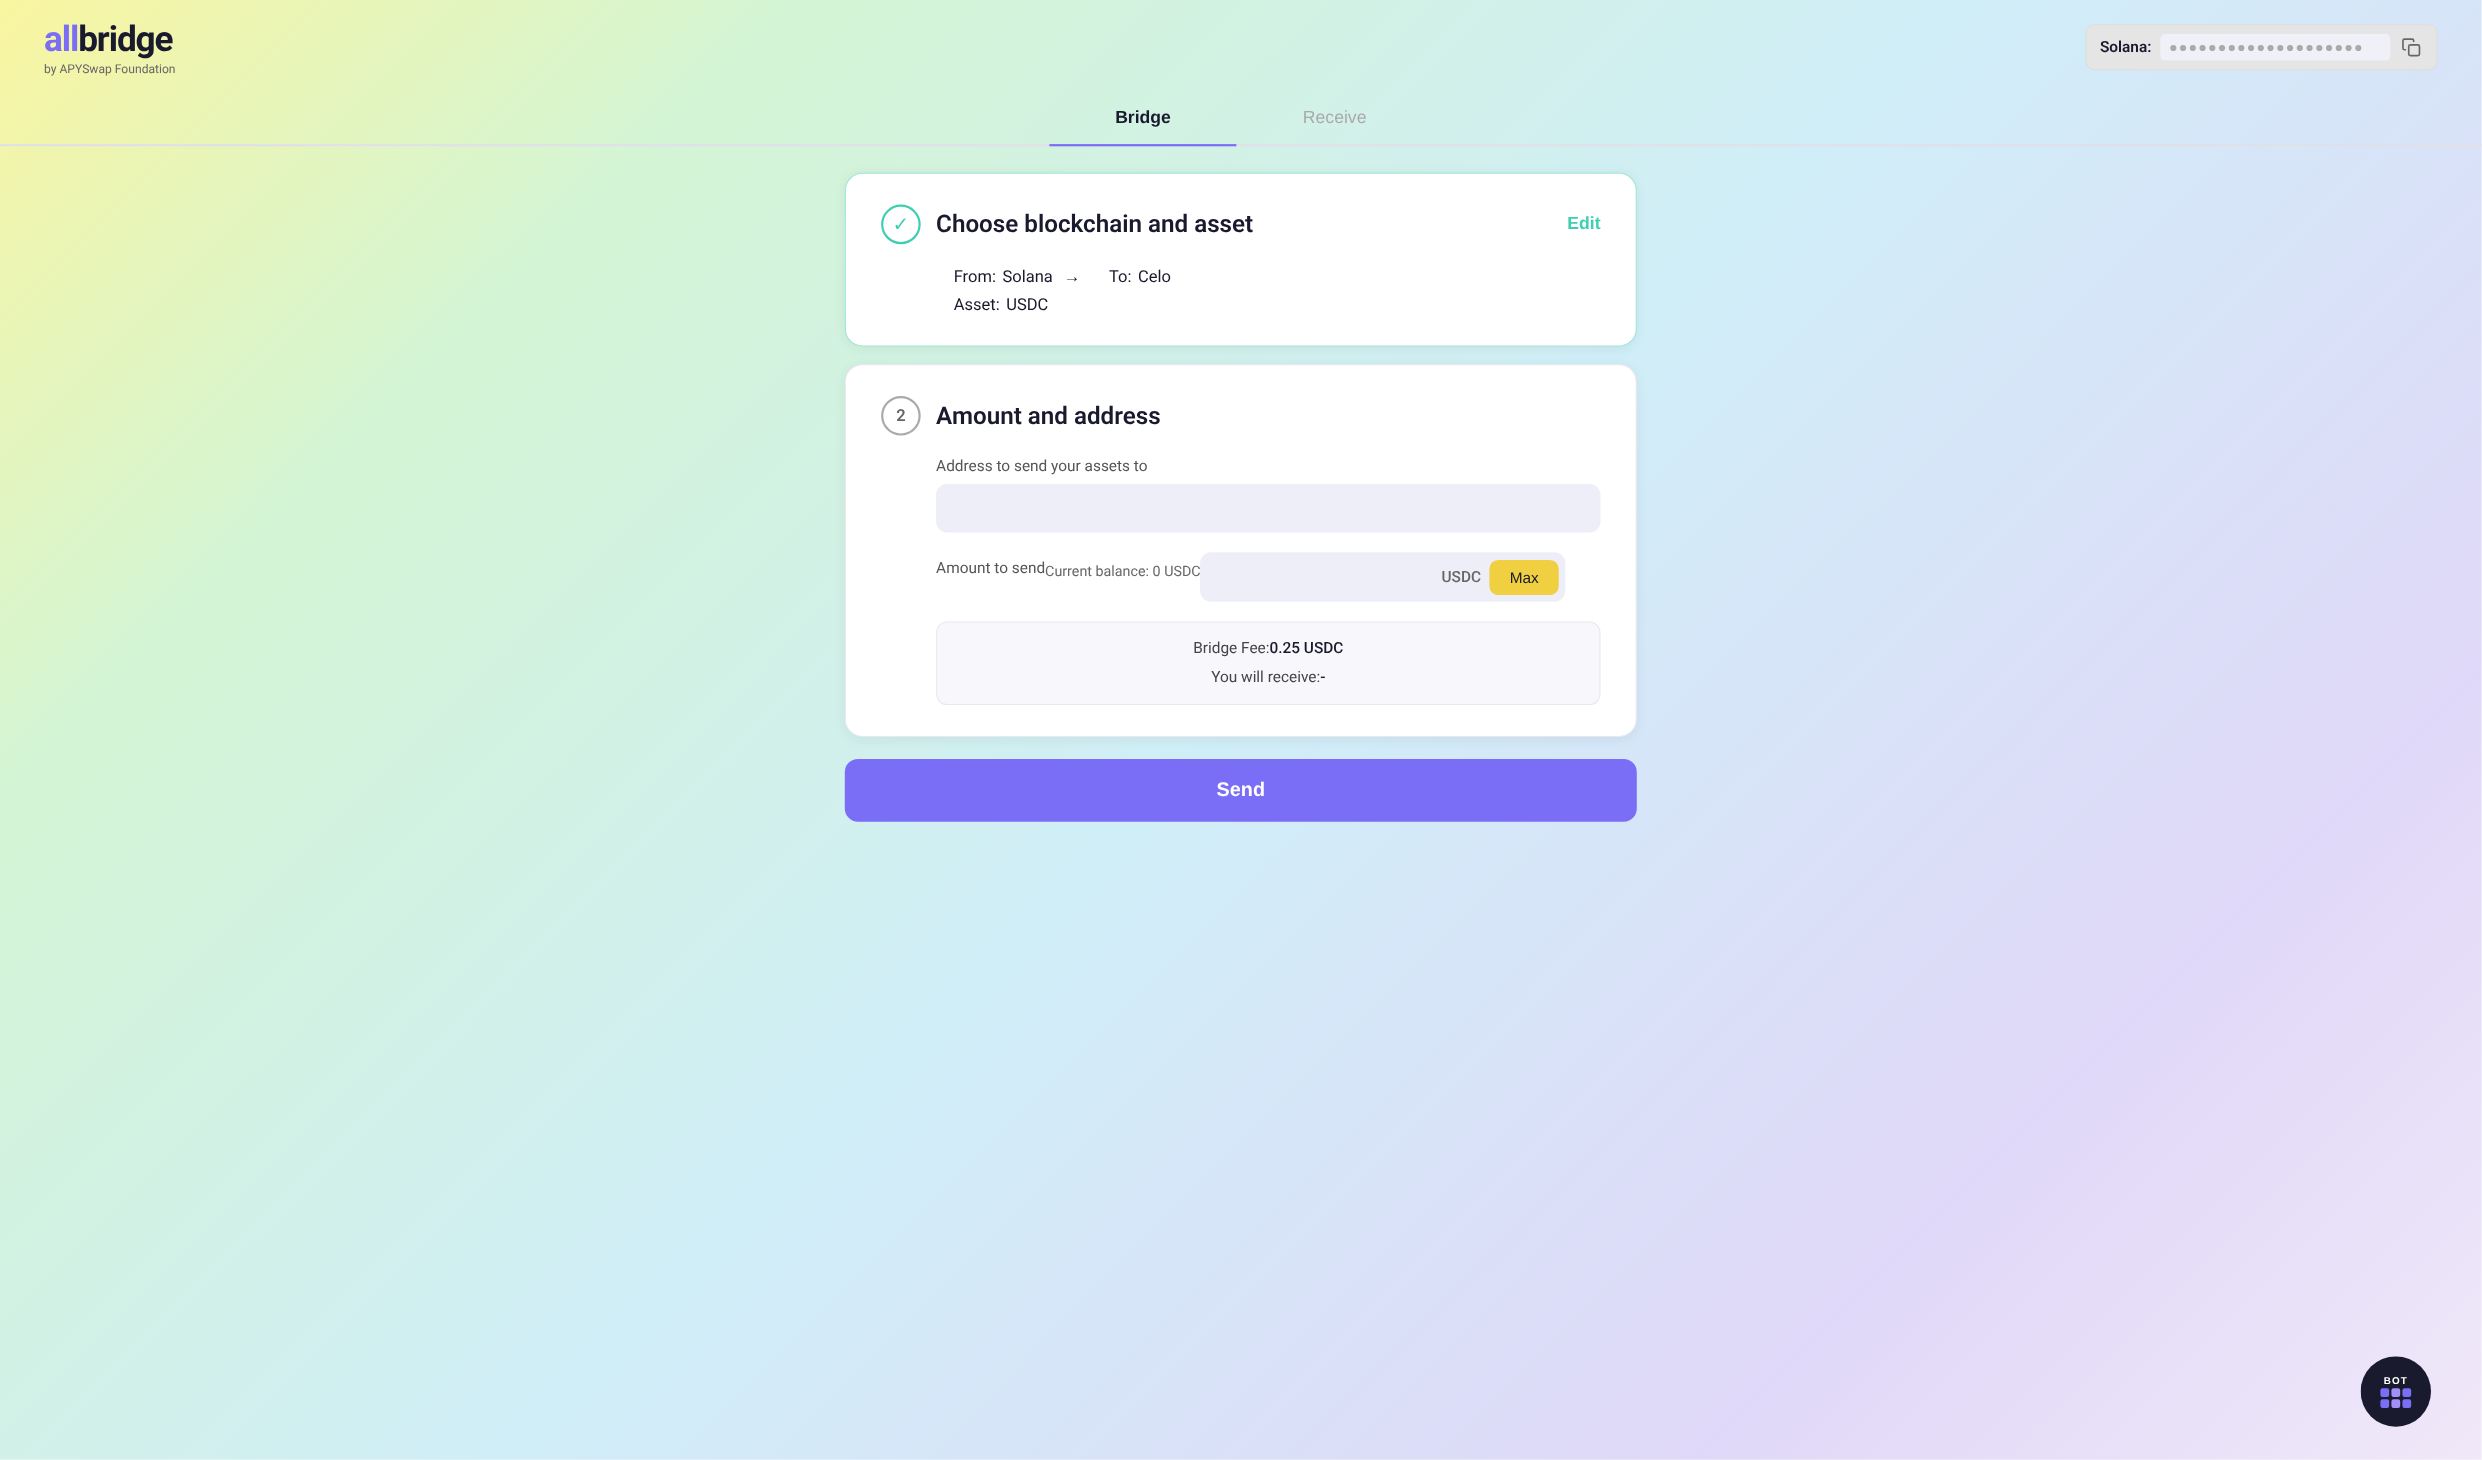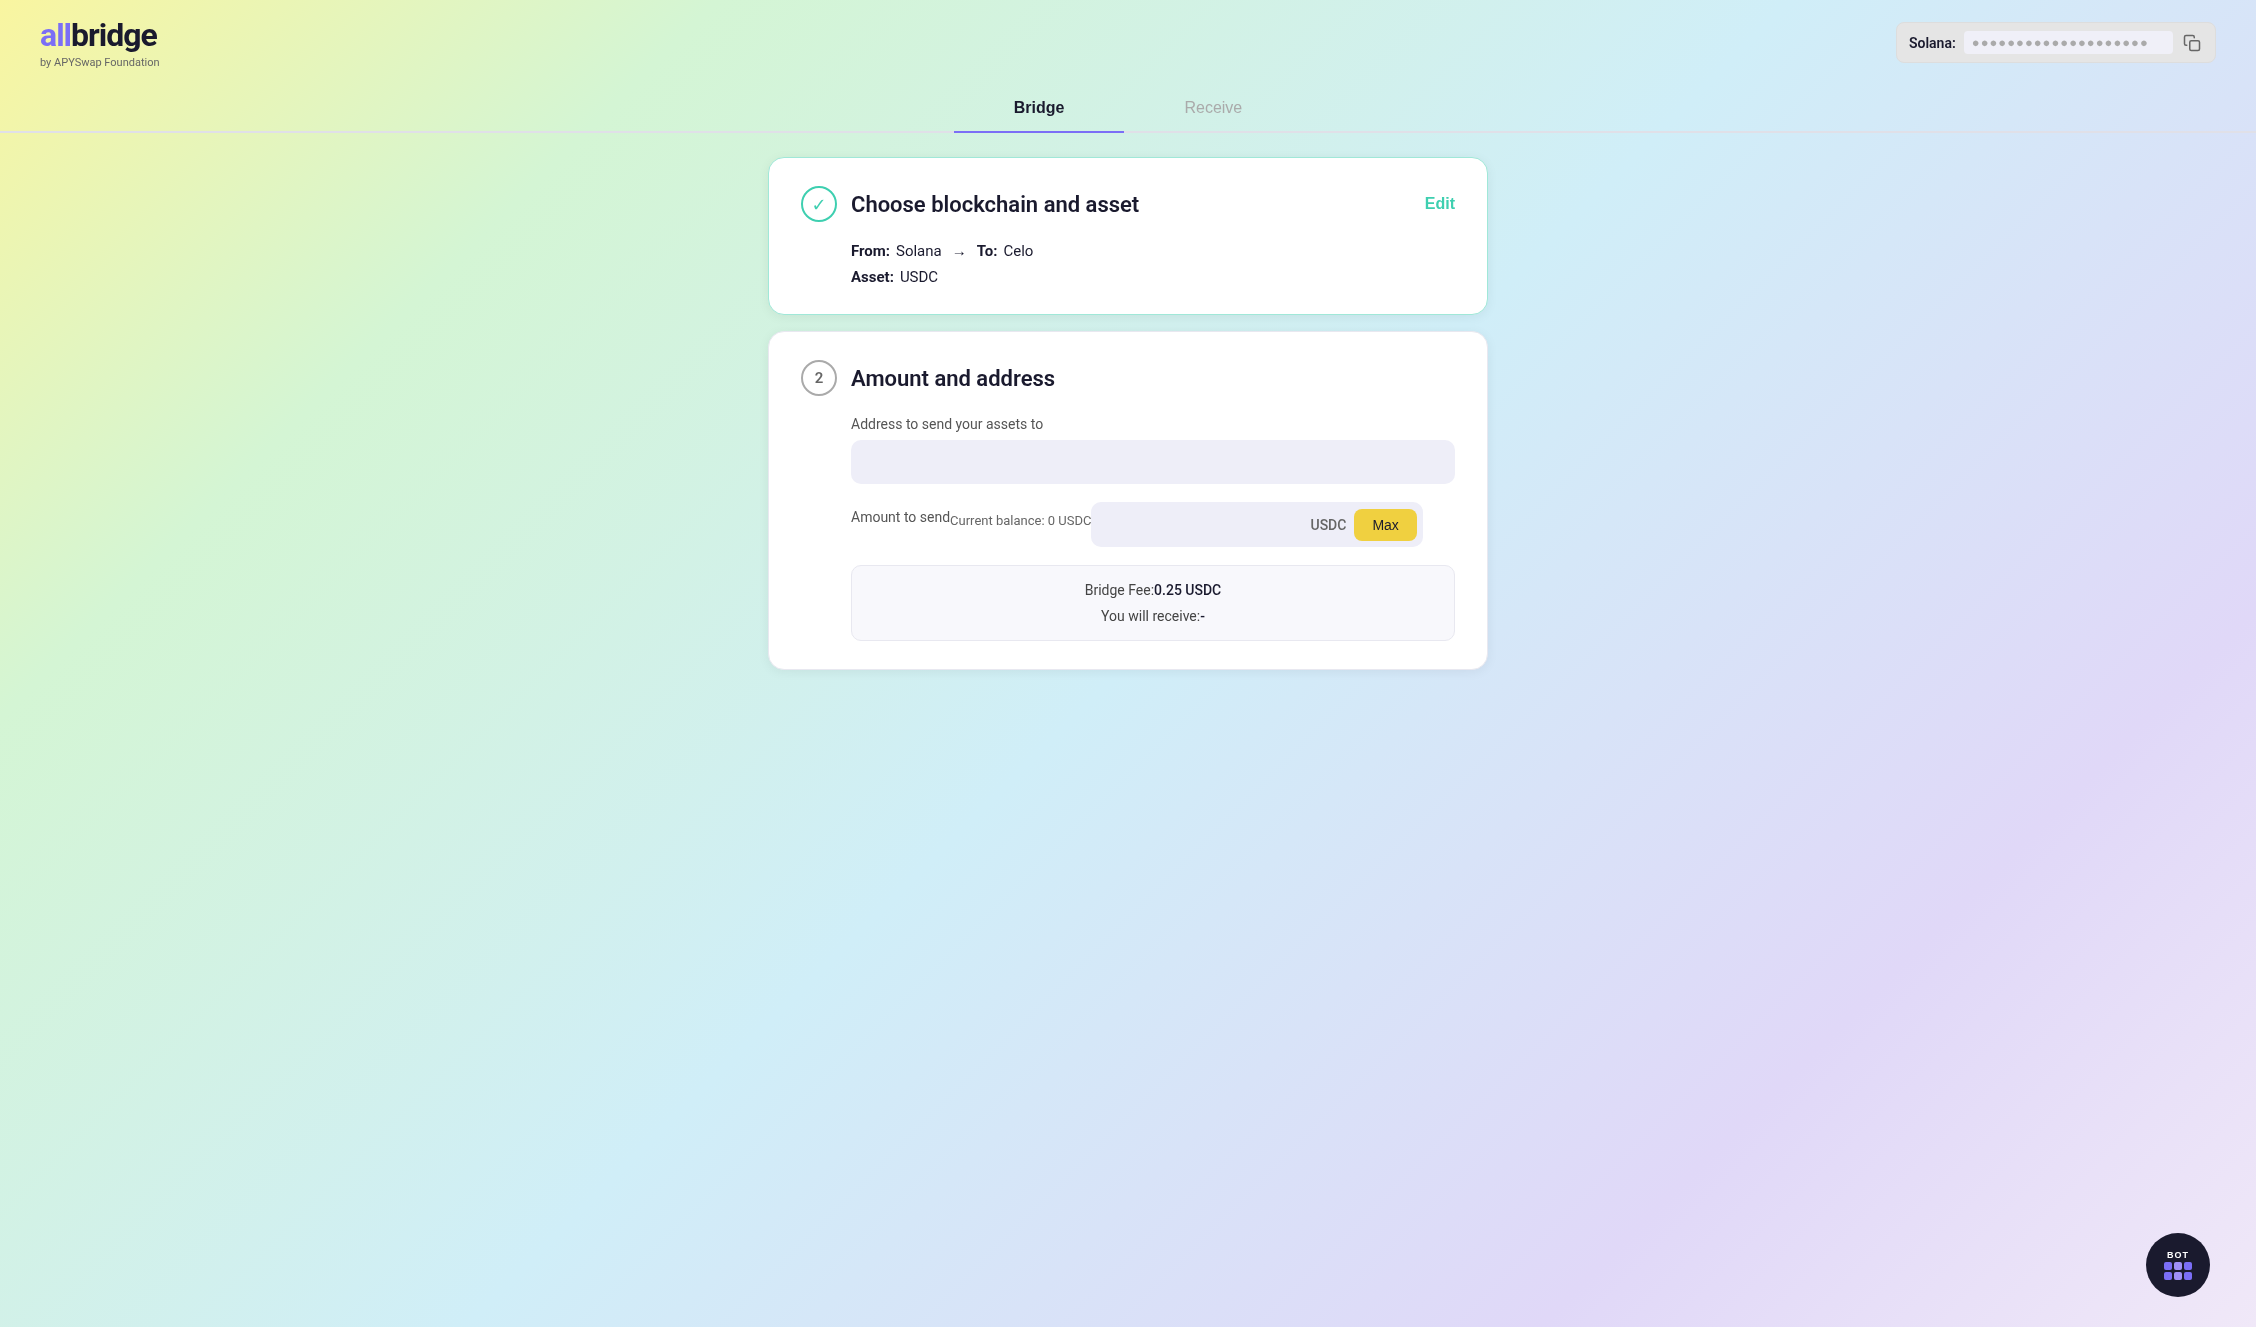--- a/index.html
+++ b/index.html
@@ -193,22 +193,23 @@
     }
 
     .detail-row {
       display: flex;
       align-items: center;
       gap: 6px;
       font-size: 15px;
     }
 
     .detail-label {
-      font-weight: 700;
-      color: #1a1a2e;
+      font-weight: 400;
+      color: #1a1a2e;
+      margin-left: 16px;
     }
 
     .detail-value {
       color: #1a1a2e;
     }
 
     .arrow {
       color: #1a1a2e;
       margin: 0 4px;
     }
@@ -480,20 +481,21 @@
           <span class="fee-value">0.25 USDC</span>
         </div>
         <div class="fee-row">
           <span class="fee-label">You will receive:</span>
           <span class="fee-value">-</span>
         </div>
       </div>
     </div>
   </div>
 
+  <button class="send-btn">Send</button>
 
 </div>
 
 <button class="bot-btn">
   <span class="bot-label">BOT</span>
   <div class="bot-dots">
     <div class="bot-dot"></div>
     <div class="bot-dot center"></div>
     <div class="bot-dot"></div>
     <div class="bot-dot"></div>

